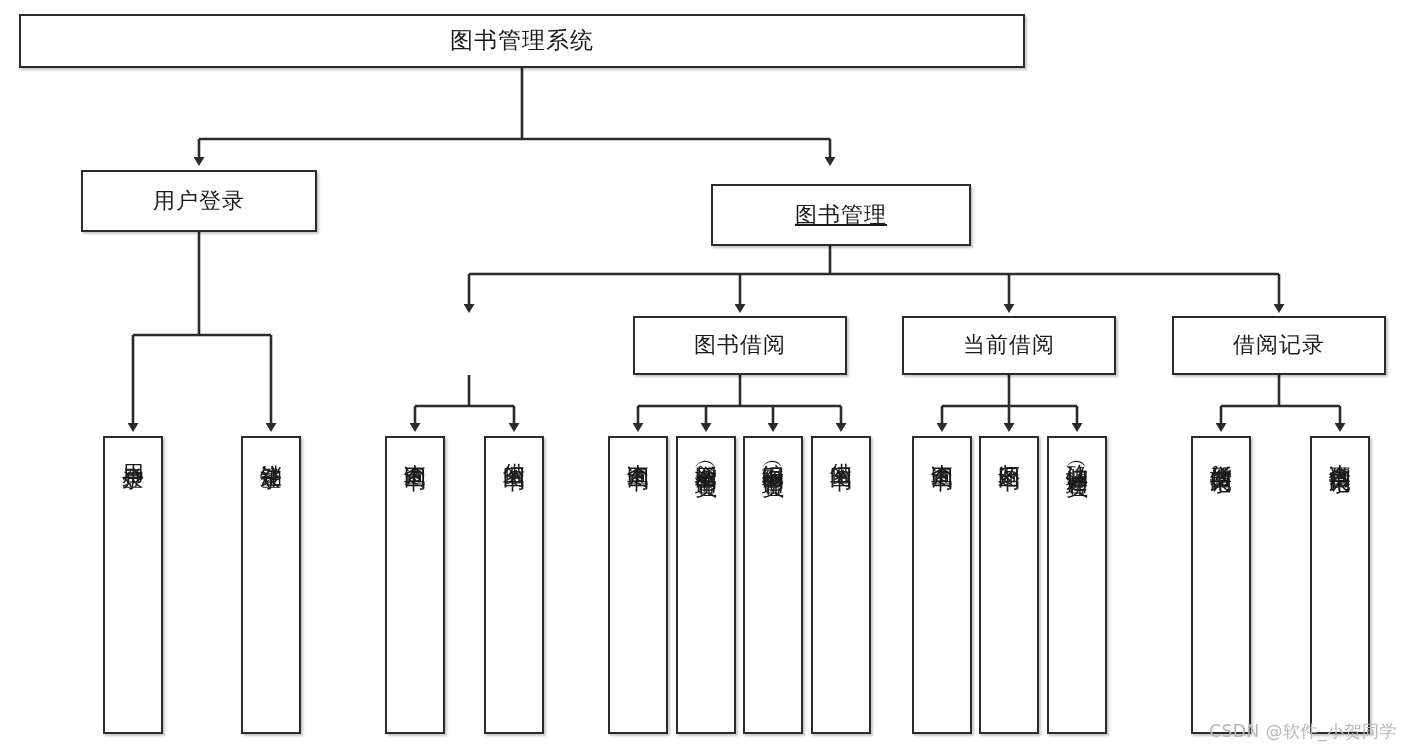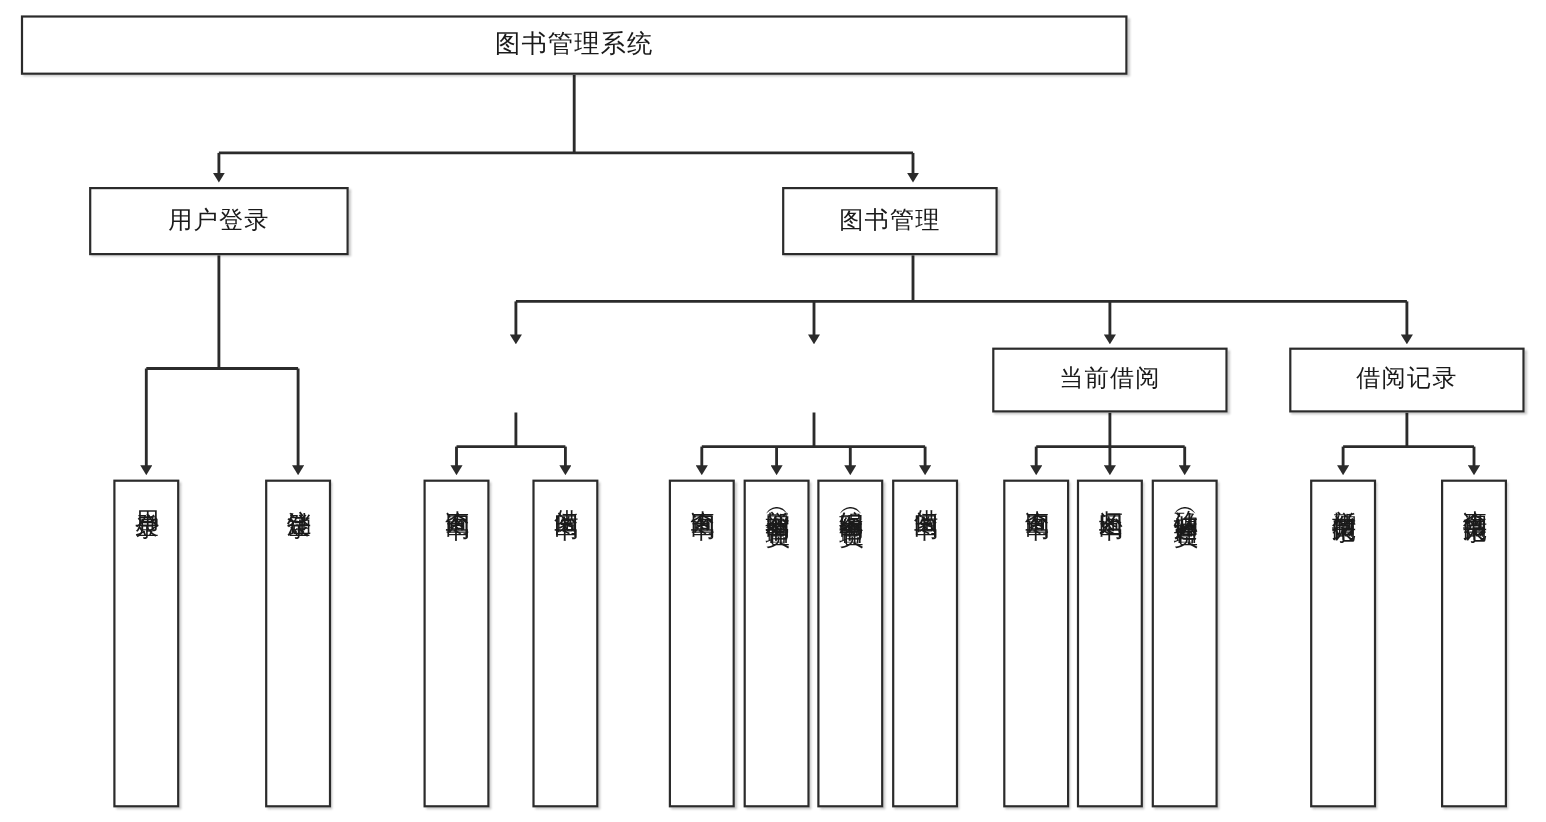--- a/index.html
+++ b/index.html
@@ -123,24 +123,27 @@
     </g>
   </svg>
 
   <div class="node horizontal root" style="left:19px; top:14px; width:1006px; height:54px;">
     <span>图书管理系统</span>
   </div>
 
   <div class="node horizontal" style="left:81px; top:170px; width:236px; height:62px;">
     <span>用户登录</span>
   </div>
-  <div class="node horizontal" style="left:711px; top:170px; width:196px; height:62px;">
+  <div class="node horizontal" style="left:711px; top:184px; width:260px; height:62px;text-decoration:underline;">
     <span>图书管理</span>
   </div>
 
+  <div class="node horizontal" style="left:633px; top:316px; width:214px; height:59px;">
+    <span>图书借阅</span>
+  </div>
   <div class="node horizontal" style="left:1172px; top:316px; width:214px; height:59px;">
     <span>借阅记录</span>
   </div>
   <div class="node horizontal" style="left:902px; top:316px; width:214px; height:59px;">
     <span>当前借阅</span>
   </div>
 
   <div class="node vertical" style="left:103px; top:436px; width:60px; height:298px;">
     <span class="vtext">用户登录</span>
   </div>
@@ -178,14 +181,15 @@
     <span class="vtext">确认归还（管理员）</span>
   </div>
 
   <div class="node vertical" style="left:1191px; top:436px; width:60px; height:298px;">
     <span class="vtext">新增借阅记录</span>
   </div>
   <div class="node vertical" style="left:1310px; top:436px; width:60px; height:298px;">
     <span class="vtext">查询借阅记录</span>
   </div>
 
+  <div id="watermark">CSDN @软件_小贺同学</div>
 
 </div>
 
 </body></html>

